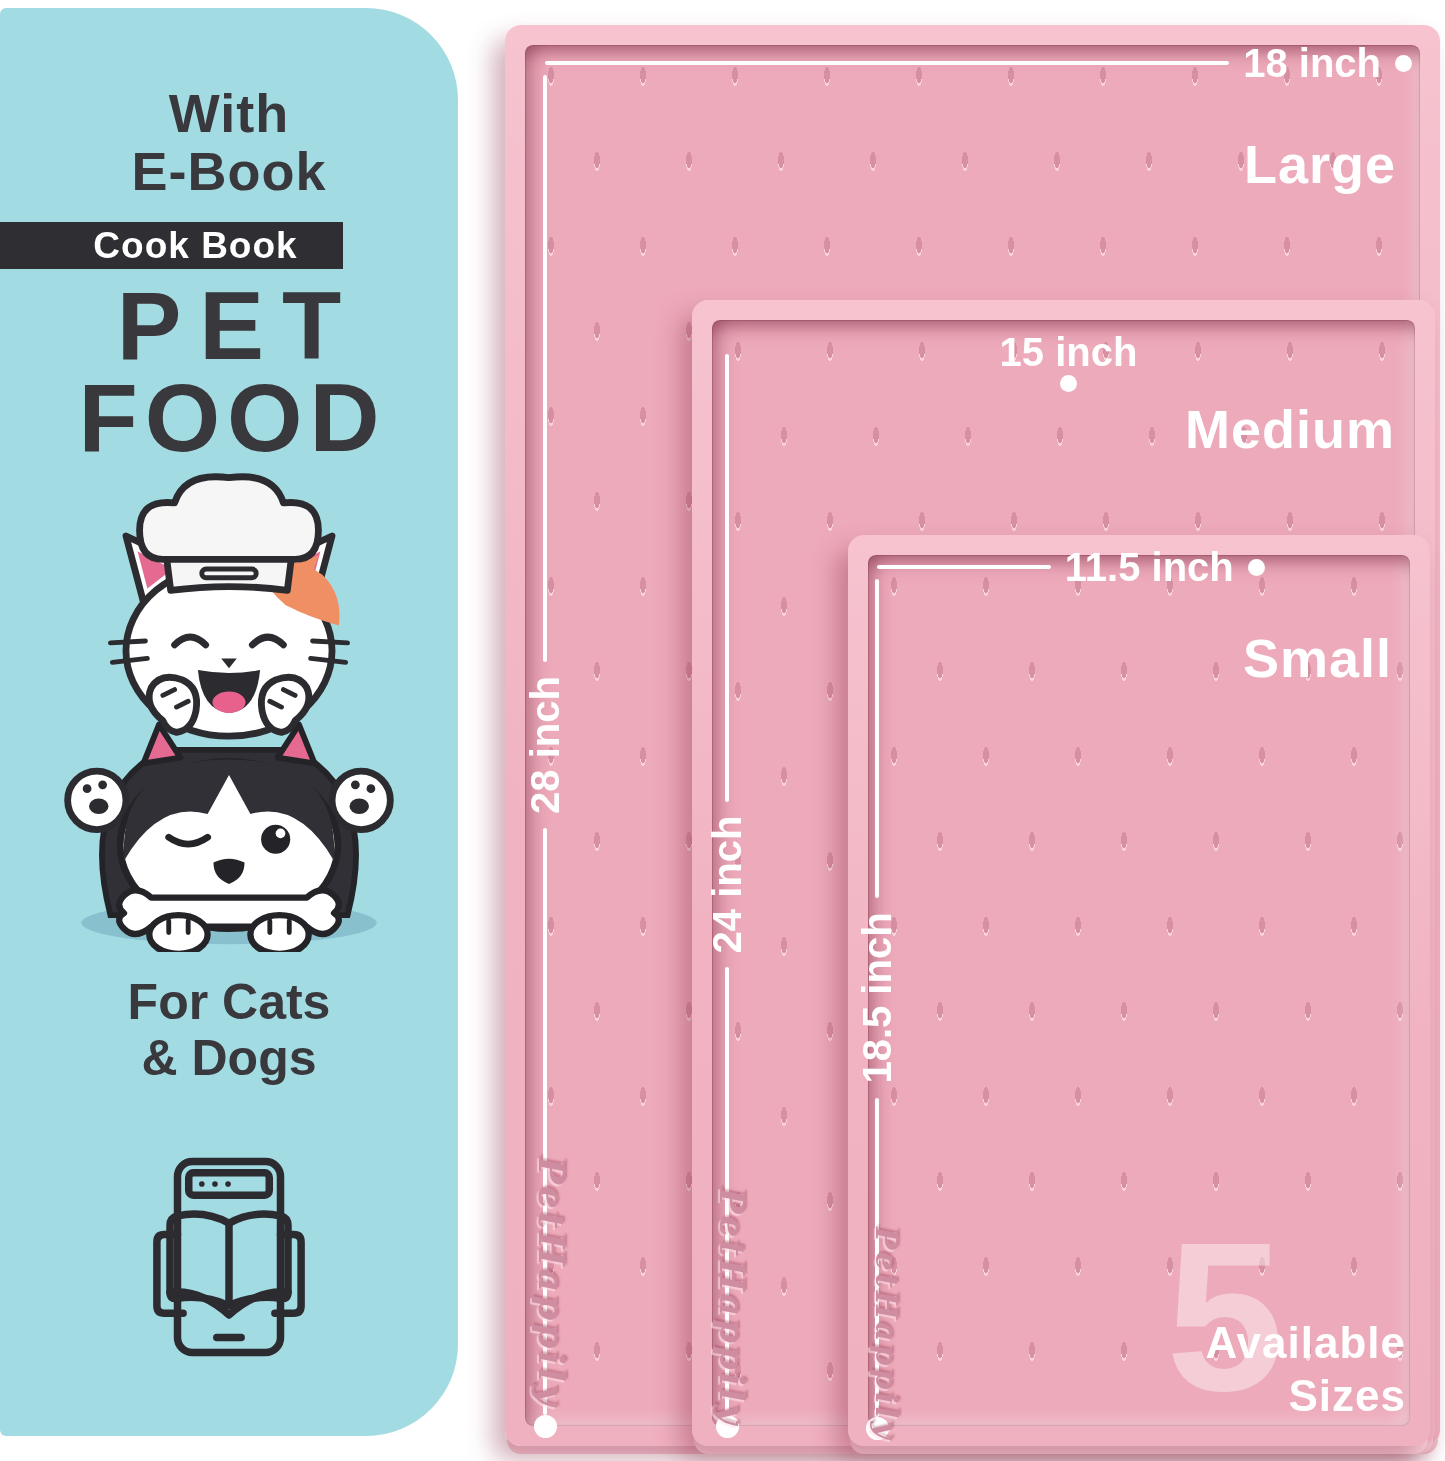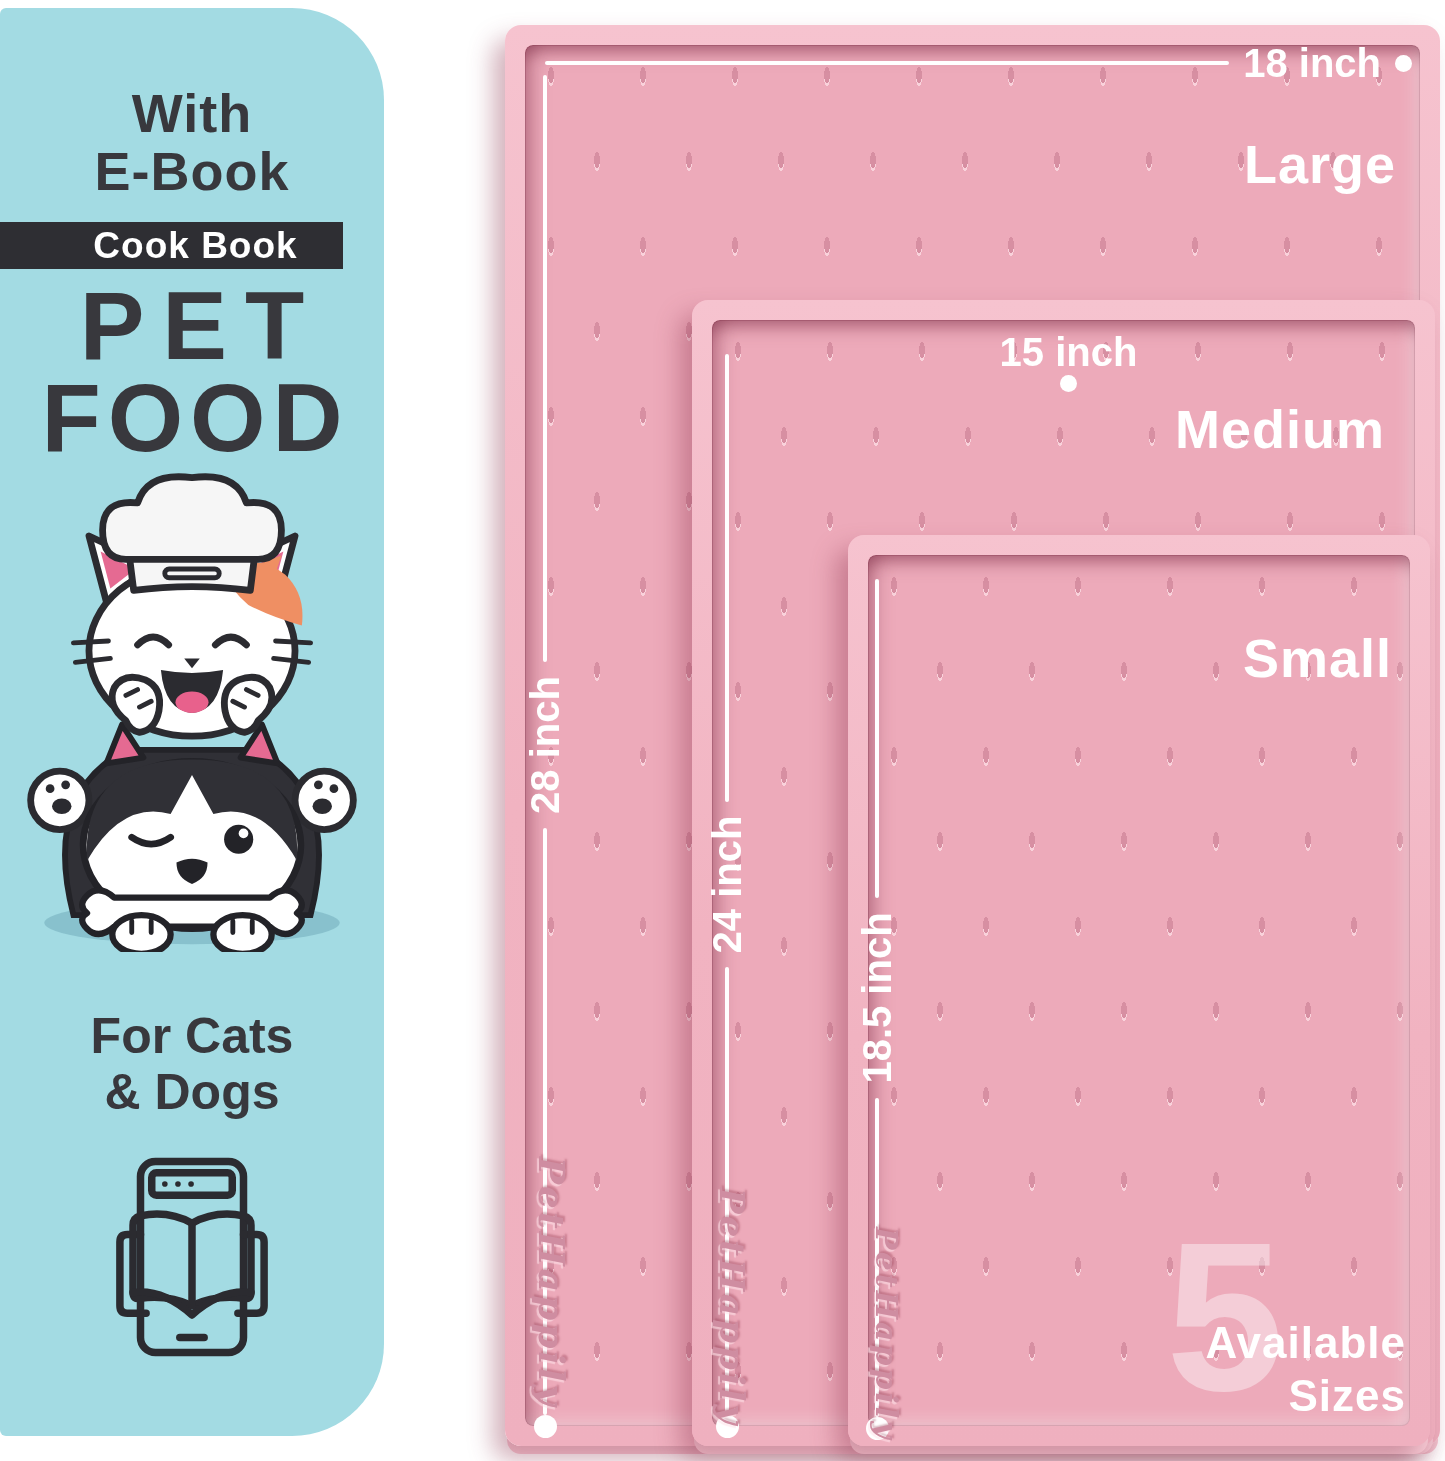--- a/index.html
+++ b/index.html
@@ -2,35 +2,35 @@
 <html><head>
 <meta charset="utf-8">
 <style>
   * { box-sizing: border-box; margin: 0; padding: 0; }
   html,body { background:#ffffff; }
   body { font-family: "Liberation Sans", sans-serif; }
   .stage { position:relative; width:1445px; height:1461px; background:#ffffff; overflow:hidden; }
 
   
   .panel {
-    position:absolute; left:0; top:8px; width:384px; height:1428px;
+    position:absolute; left:0; top:8px; width:458px; height:1428px;
     background:#a3dbe3; border-radius:6px 92px 92px 6px;
   }
   .panel .block { position:absolute; left:0; right:0; text-align:center; }
   .ebook-note { top:76px; font-size:54px; font-weight:700; color:#38383d; line-height:58px; letter-spacing:1px; }
   .badge-bar {
     top:214px; left:54px; width:343px; height:47px; background:#2e2e33;
     display:flex; align-items:center; justify-content:center;padding-left:48px;
   }
   .badge-bar span { color:#ffffff; font-size:37px; font-weight:700; letter-spacing:1px; }
   .big-title { top:272px; color:#38383d; font-weight:800; line-height:92px; }
   .big-title .t1 { font-size:97px; letter-spacing:18px; padding-left:18px; }
   .big-title .t2 { font-size:97px; letter-spacing:7px; padding-left:7px; }
   .illu { top:458px; }
-  .audience { top:1000px; font-size:50px; font-weight:700; color:#38383d; line-height:56px; }
+  .audience { top:966px; font-size:50px; font-weight:700; color:#38383d; line-height:56px; }
   .ebook-icon-wrap { top:1146px; }
 
   
   .mat {
     position:absolute; border-radius:16px;
     background:linear-gradient(180deg,#f6c3cf 0%, #f1b3c1 55%, #efb0bf 100%);
     box-shadow:-12px 14px 24px rgba(140,50,75,.38), 0 10px 0 -2px #f8ccd6;
   }
   .mat .surface {
     position:absolute; inset:20px; border-radius:8px;
@@ -66,21 +66,21 @@
   .mat-l .dim.v { left:28px; top:1389px; width:1363px; }
   .mat-m .dim.v { left:23px; top:1114px; width:1084px; }
   .mat-s .dim.v { left:17px; top:881px;  width:861px; }
   .mat-l .dim.h .seg:first-child { flex:1; }    .mat-l .dim.h .seg:nth-of-type(2) { flex:1.05; }
   .mat-m .dim.h .seg:first-child { flex:0.9; }  .mat-m .dim.h .seg:nth-of-type(2) { flex:1.3; }
   .mat-s .dim.h .seg:first-child { flex:0.55; } .mat-s .dim.h .seg:nth-of-type(2) { flex:1.2; }
   .dim.v .seg { flex:1; }
 
   .size-label { position:absolute; color:#ffffff; font-size:54px; font-weight:700; letter-spacing:1px; }
   .mat-l .size-label { top:108px; right:44px; }
-  .mat-m .size-label { top:98px;  right:50px; }
+  .mat-m .size-label { top:98px;  right:40px; }
   .mat-s .size-label { top:92px;  right:38px; }
 
   .brand {
     position:absolute; transform:rotate(90deg); transform-origin:0 0;
     font-family:"DejaVu Serif", serif; font-style:italic; font-weight:700;
     color:#cf8da1; letter-spacing:3px; white-space:nowrap;
     text-shadow:2px 2px 1px rgba(255,226,234,.6), -2px -2px 2px rgba(140,50,72,.35);
   }
   .mat-l .brand { left:68px; top:1132px; font-size:36px; }
   .mat-m .brand { left:60px; top:888px;  font-size:34px; }
@@ -229,20 +229,26 @@
     <div class="brand">PetHappily</div>
   </div>
 
   <div class="mat mat-s">
     <div class="surface"></div>
     <div class="five">5</div>
     <div class="avail">
       <div>Available</div>
       <div>Sizes</div>
     </div>
+    <div class="dim h">
+      <span class="seg"></span>
+      <span class="txt">11.5 inch</span>
+      <span class="seg"></span>
+      <span class="dot"></span>
+    </div>
     <div class="dim v">
       <span class="dot big"></span>
       <span class="seg"></span>
       <span class="txt">18.5 inch</span>
       <span class="seg"></span>
     </div>
     <div class="size-label">Small</div>
     <div class="brand">PetHappily</div>
   </div>
 

